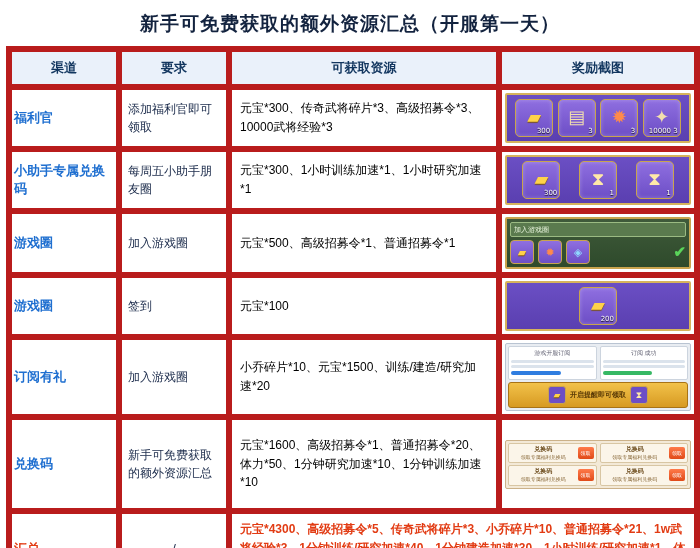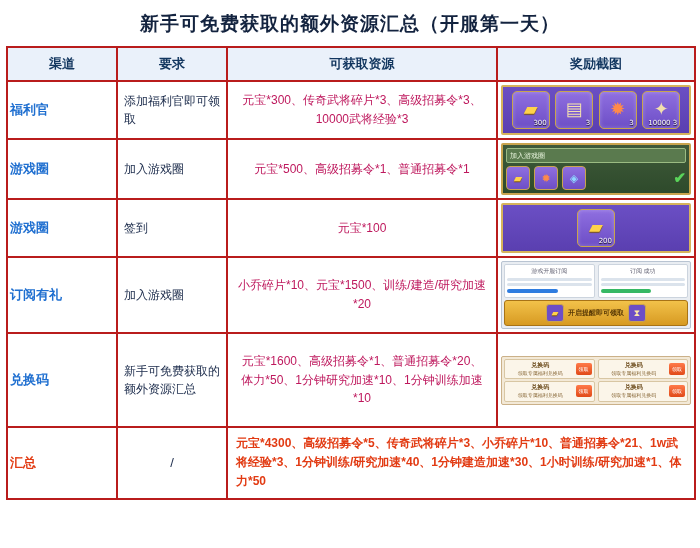--- a/index.html
+++ b/index.html
@@ -29,21 +29,21 @@
     letter-spacing: 1px;
     padding: 11px 0 9px 0;
   }
   table.grid {
     border-collapse: collapse;
     table-layout: fixed;
     width: 688px;
     margin: 0 6px;
   }
   table.grid th, table.grid td {
-    border: 2px solid #b91c1c;
+    border: 6px solid #b91c1c;
     vertical-align: middle;
   }
   thead th {
     background: #eaf1fa;
     color: #12365f;
     font-size: 13px;
     font-weight: bold;
     height: 30px;
     text-align: center;
   }
@@ -57,24 +57,24 @@
     padding: 4px 2px;
   }
   td.req {
     font-size: 12px;
     color: #1a2a4a;
     line-height: 1.5;
     padding: 5px 6px;
   }
   td.res {
     font-size: 12px;
-    color: #be185d;
+    color: #000000;
     line-height: 1.55;
     padding: 6px 8px;
-    text-align: center;
+    text-align: left;
   }
   td.shot {
     padding: 3px;
     text-align: center;
     background: #ffffff;
   }
   .sum-channel {
     color: #e23b13 !important;
   }
   td.sum-req {
@@ -295,20 +295,41 @@
               </div>
             <div class="slot">
                 <span class="glyph scroll">✦</span>
                 <span class="qty">10000
 3</span>
               </div>
           </div>
         </td>
       </tr>
 
+      <tr style="height:56px">
+        <td class="channel">小助手专属兑换码</td>
+        <td class="req">每周五小助手朋友圈</td>
+        <td class="res">元宝*300、1小时训练加速*1、1小时研究加速*1</td>
+        <td class="shot">
+          <div class="shotbox purple">
+            <div class="slot">
+                <span class="glyph ingot">▰</span>
+                <span class="qty">300</span>
+              </div>
+            <div class="slot">
+                <span class="glyph hourglass">⧗</span>
+                <span class="qty">1</span>
+              </div>
+            <div class="slot">
+                <span class="glyph hourglass">⧗</span>
+                <span class="qty">1</span>
+              </div>
+          </div>
+        </td>
+      </tr>
 
       <tr style="height:52px">
         <td class="channel">游戏圈</td>
         <td class="req">加入游戏圈</td>
         <td class="res">元宝*500、高级招募令*1、普通招募令*1</td>
         <td class="shot">
           <div class="shotbox green-panel">
             <div class="green-bar">加入游戏圈</div>
             <div class="green-row">
               <div class="mini-slot">

